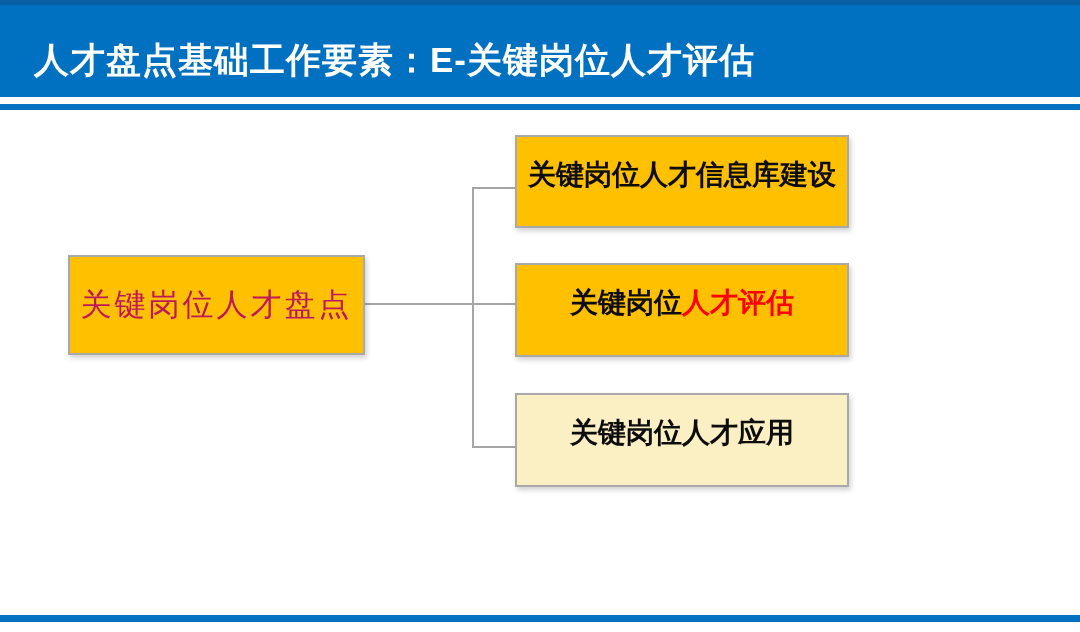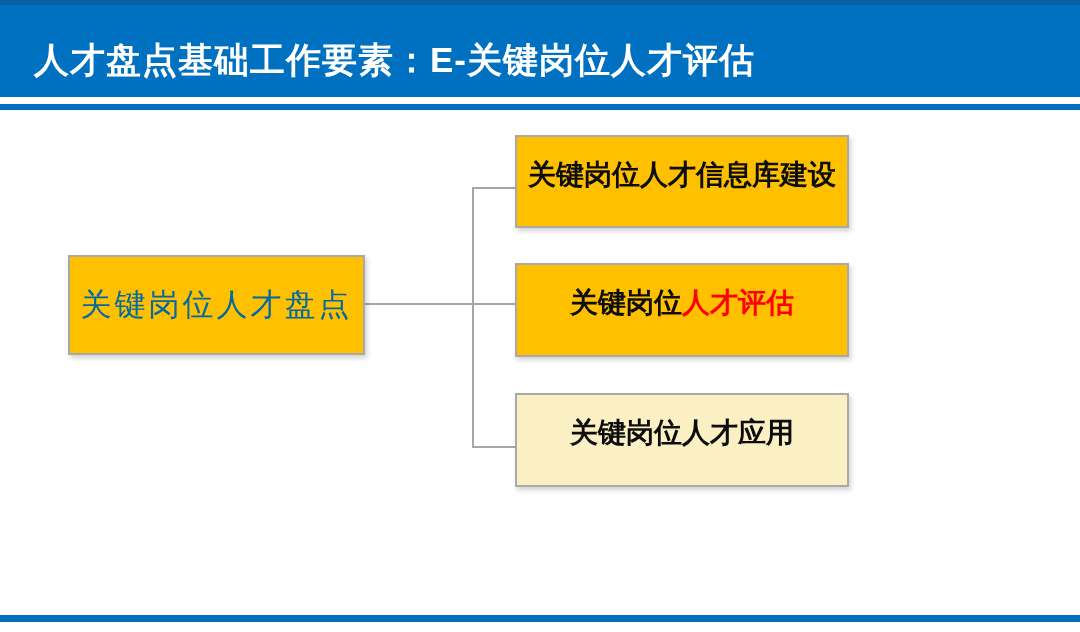--- a/index.html
+++ b/index.html
@@ -73,21 +73,21 @@
   .node.cream { background: #FBEFC4; }
 
   .root-node {
     left: 68px; top: 255px;
     width: 297px; height: 100px;
   }
   .root-node .node-label {
     font-size: 31px;
     font-weight: 400;
     letter-spacing: 3px;
-    color: #0369a1;
+    color: #be185d;
     white-space: nowrap;
   }
 
   .child-node {
     left: 515px;
     width: 334px; height: 93px;
     padding-bottom: 14px;
   }
   .child-top    { top: 135px; }
   .child-mid    { top: 263px; height: 94px; }

